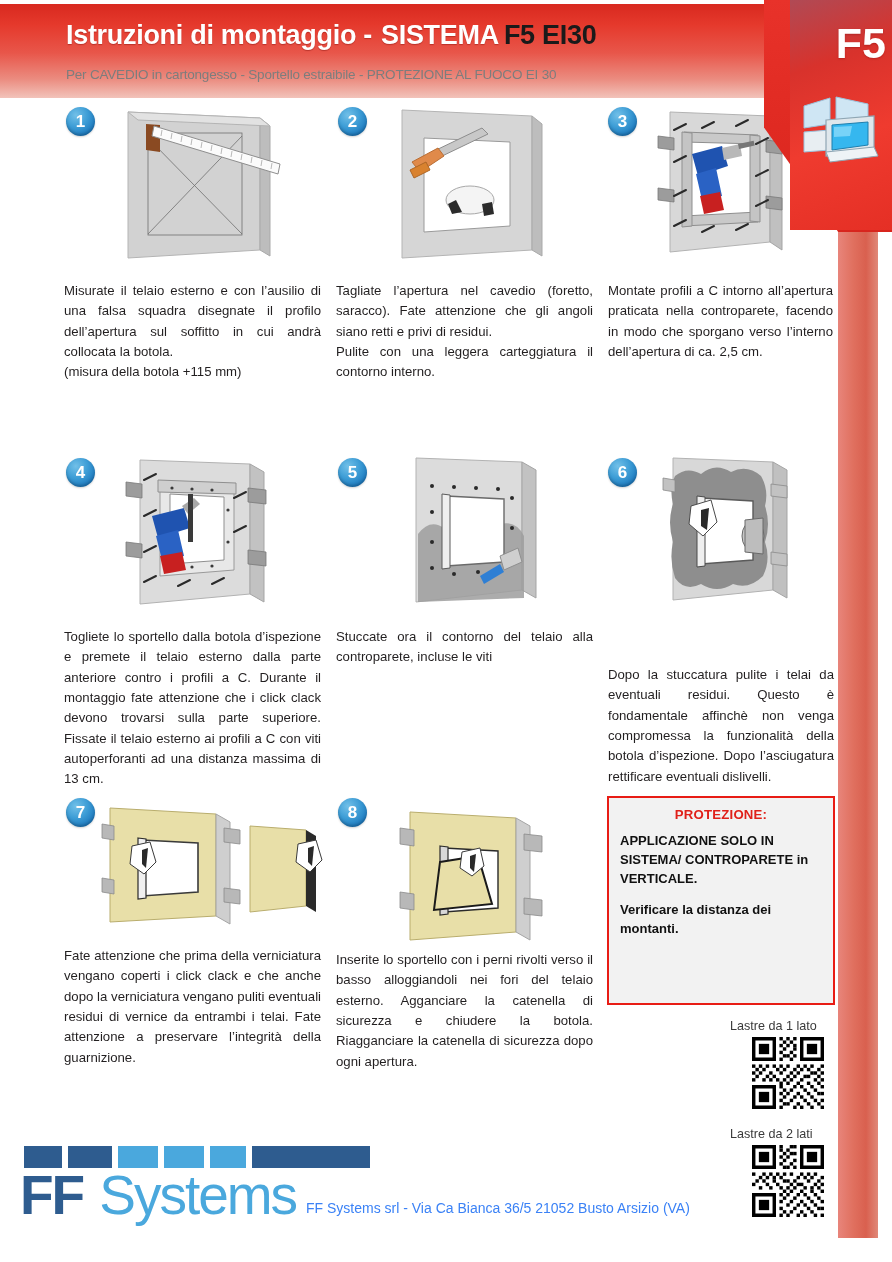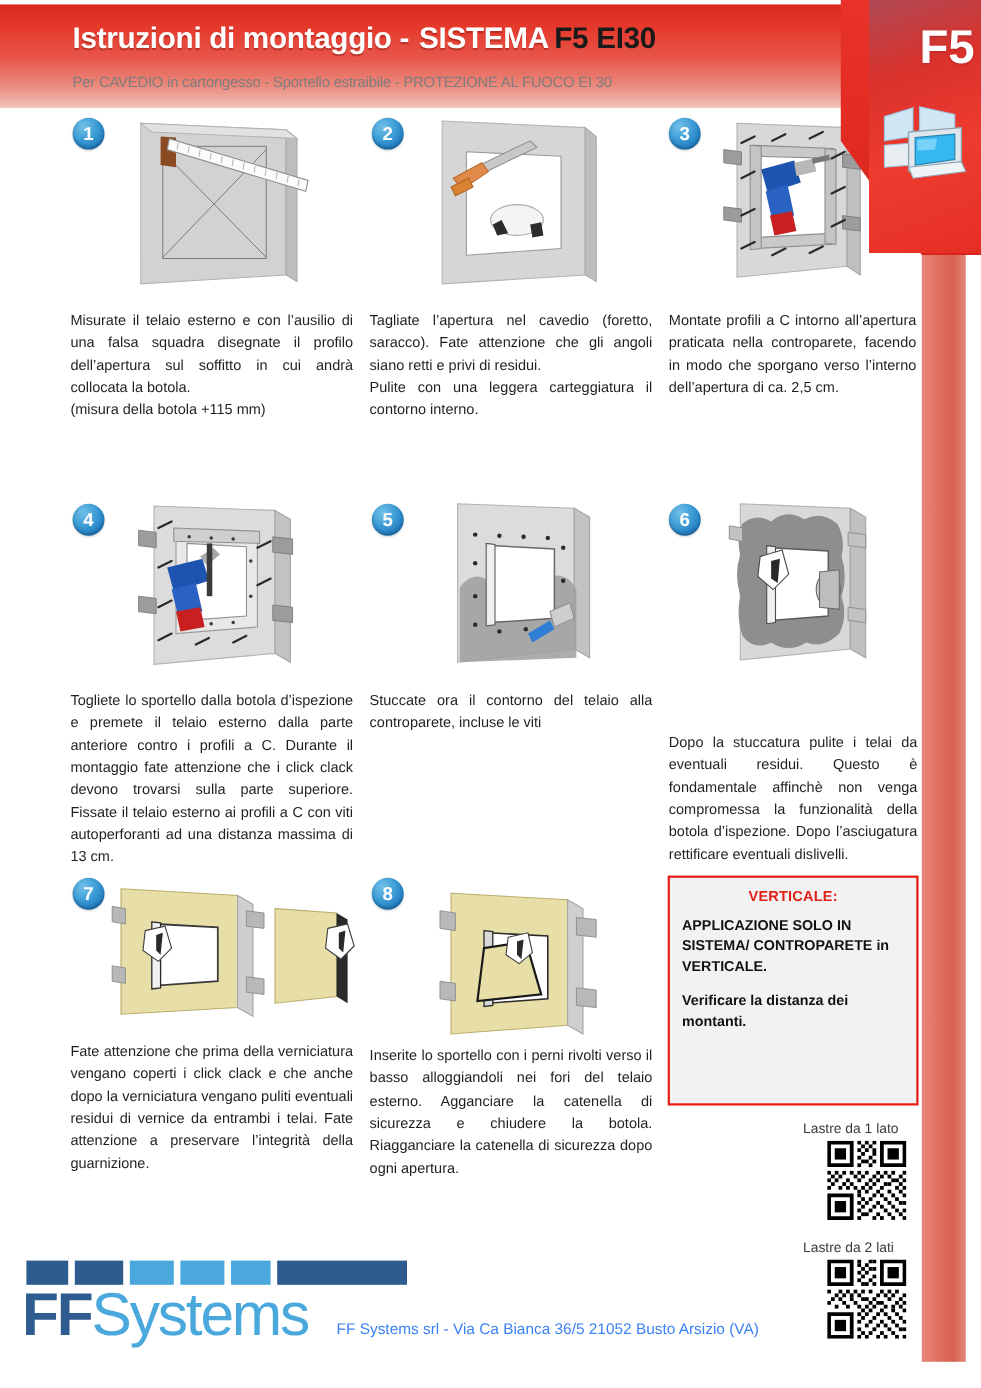--- a/index.html
+++ b/index.html
@@ -86,21 +86,21 @@
 
   
   .qr-label{position:absolute;font-size:12.6px;color:#3a3a3a;}
   .qr{position:absolute;image-rendering:pixelated;}
 
   
   .logo-bar{position:absolute;left:24px;top:1146px;}
   .logo-bar i{display:inline-block;height:22px;margin-right:6px;vertical-align:top;}
   .logo-text{position:absolute;left:20px;top:1168px;font-size:55px;font-weight:bold;letter-spacing:-2px;line-height:1;}
   .logo-ff{color:#2e5c8f;}
-  .logo-sys{color:#4aa8dd;font-weight:normal;}
+  .logo-sys{color:#4aa8dd;font-weight:normal;margin-left:16px;}
   .contact{position:absolute;left:306px;top:1196px;font-size:14px;line-height:1.72;color:#3b82f6;white-space:nowrap;}
 </style>
 </head>
 <body>
 
 <div class="page">
 
   <div class="header">
     <div class="header-title">
       <span>Istruzioni di montaggio -</span><span class="sys">SISTEMA</span><span class="code">F5 EI30</span>
@@ -341,21 +341,21 @@
         <polygon points="12,92 26,94 26,110 12,108"></polygon>
       <polygon points="136,34 154,36 154,52 136,50"></polygon>
         <polygon points="136,98 154,100 154,116 136,114"></polygon>
     </g>
   </svg>
   <div class="col" style="left:336px;top:950px;width:257px;">
     <div class="step-text">Inserite lo sportello con i perni rivolti verso il basso alloggiandoli nei fori del telaio esterno. Agganciare la catenella di sicurezza e chiudere la botola. Riagganciare la catenella di sicurezza dopo ogni apertura.</div>
   </div>
 
   <div class="attn">
-    <div class="attn-title">VERTICALE:</div>
+    <div class="attn-title">PROTEZIONE:</div>
     <p>APPLICAZIONE SOLO IN SISTEMA/ CONTROPARETE in VERTICALE.</p>
     <p>Verificare la distanza dei montanti.</p>
   </div>
 
   <div class="qr-label" style="left:730px;top:1019px;">Lastre da 1 lato</div>
   <svg class="qr" style="left:752px;top:1037px;" width="72" height="72" viewBox="0 0 21 21">
     <rect width="21" height="21" fill="#fff"></rect>
     <g fill="#000">
       <path d="M0 0h7v7H0zm1 1v5h5V1z"></path>
         <rect x="2" y="2" width="3" height="3"></rect>

